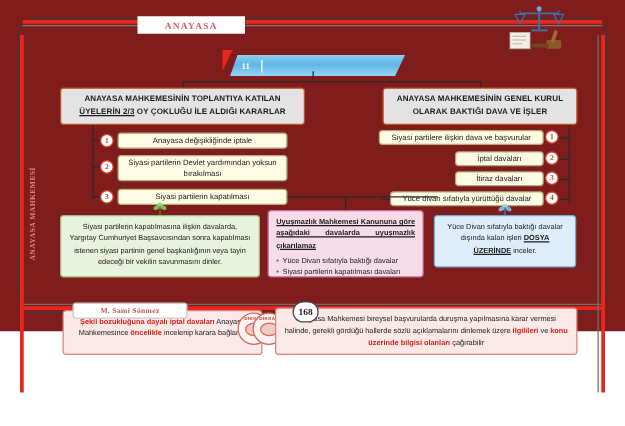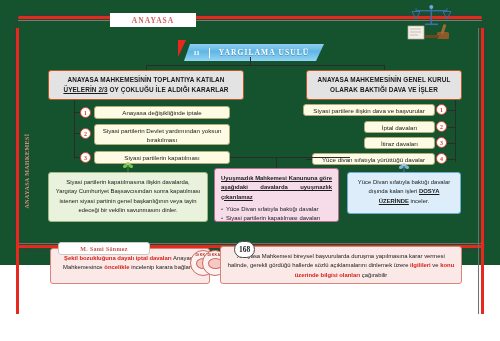--- a/index.html
+++ b/index.html
@@ -5,21 +5,21 @@
   * { box-sizing: border-box; margin: 0; padding: 0; }
   html, body {
     width: 500px; height: 341px;
     background: #ffffff;
     font-family: "Liberation Sans", sans-serif;
     overflow: hidden;
   }
   #page {
     position: relative;
     width: 500px; height: 265px;
-    background: #14532d;
+    background: #7f1d1d;
   }
 
   
   .frame-outer {
     position: absolute;
     left: 14px; top: 14px; right: 14px; bottom: 14px;
     border: 1.2px solid #3a3a3a;
     border-radius: 16px;
     background: transparent;
   }
@@ -330,21 +330,20 @@
     <line x1="4" y1="33" x2="12" y2="33" stroke="#a89f90" stroke-width=".6"></line>
     <rect x="31" y="30" width="12" height="7" rx="1.5" fill="#8a5a2b"></rect>
     <rect x="36" y="22" width="3" height="10" rx="1" fill="#9c6a34" transform="rotate(18 37 27)"></rect>
     <rect x="19" y="33" width="14" height="3" rx="1" fill="#6e4620"></rect>
   </svg>
 
   <div class="title-wrap">
     <div class="title-red-edge"></div>
     <div class="title-banner">
       <div class="title-num">11</div>
-      <div class="title-text">YARGILAMA  USULÜ</div>
     </div>
   </div>
 
   <div class="ln ln-v" style="left:250px; top:57px; height:8px;"></div>
   <div class="ln ln-h" style="left:146px; top:65px; width:238px;"></div>
   <div class="ln ln-v" style="left:146px; top:65px; height:6px;"></div>
   <div class="ln ln-v" style="left:384px; top:65px; height:6px;"></div>
 
   <div class="head-box head-left">
     <div>ANAYASA MAHKEMESİNİN TOPLANTIYA KATILAN</div>

